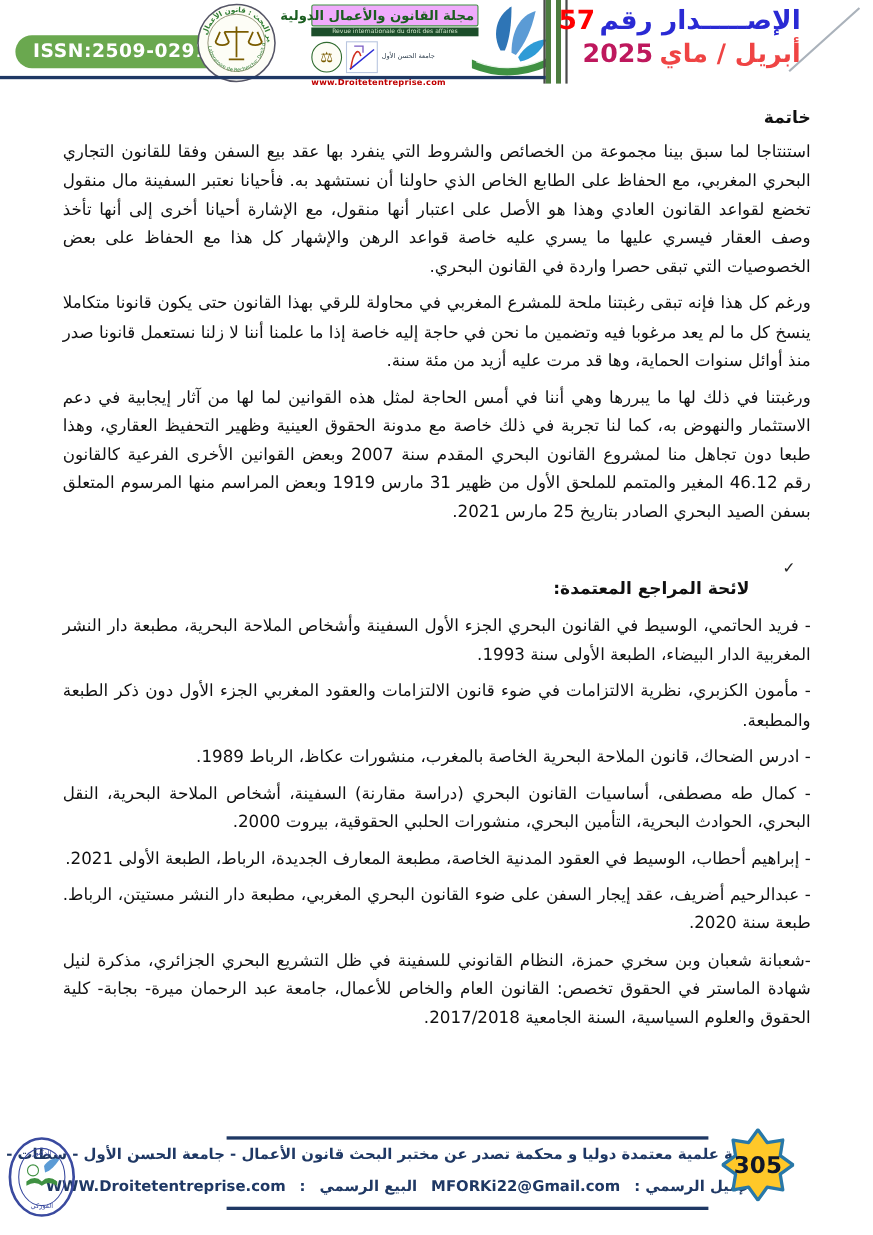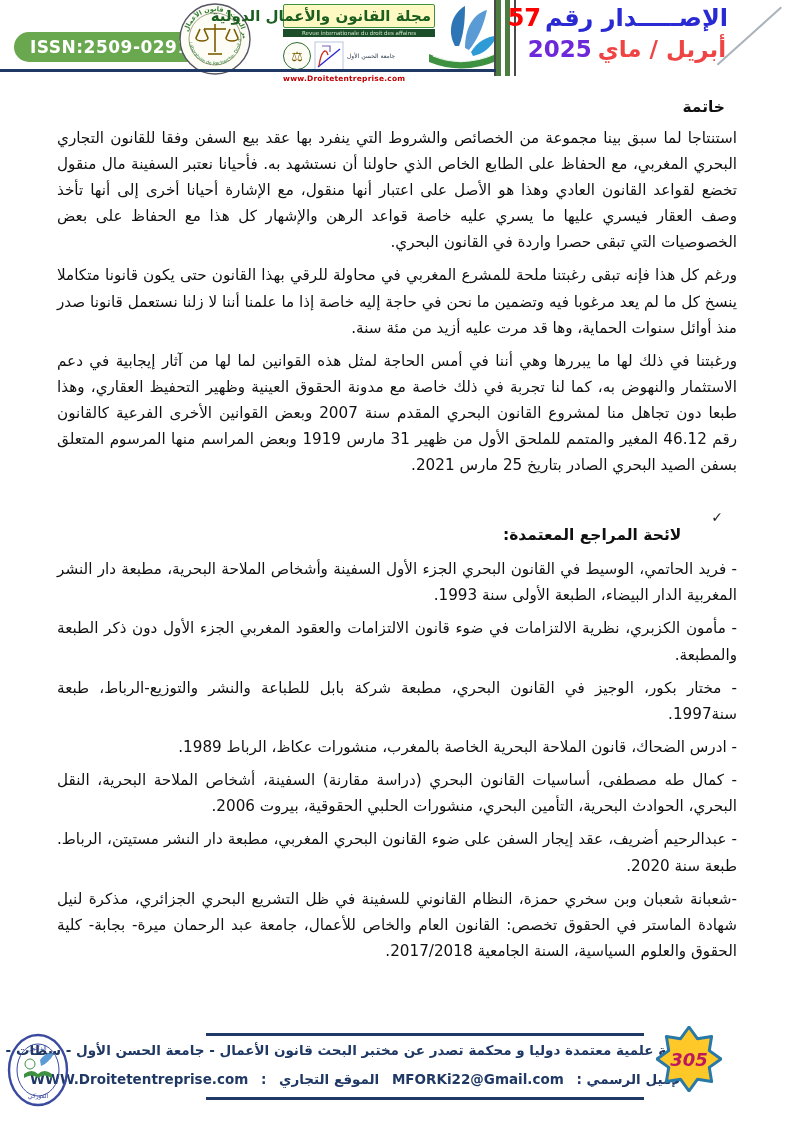--- a/index.html
+++ b/index.html
@@ -9,51 +9,51 @@
   }
   
   .issn-pill{
     position:absolute;left:14px;top:32px;background:#6aa84f;color:#fff;
     font-weight:bold;font-size:17px;padding:5px 16px;border-radius:18px;letter-spacing:.5px;
   }
   .header-rule{position:absolute;left:0;top:69px;width:496px;height:3px;background:#1f3864;}
   .lab-seal{position:absolute;left:178px;top:2px;}
   .journal-logo{position:absolute;left:283px;top:4px;width:152px;}
   .jl-title{
-    border:1.5px solid #3f9142;background:#fef9c3;color:#1b5e20;font-weight:bold;
-    font-size:15px;text-align:center;padding:2px 3px;border-radius:2px;direction:rtl;white-space:nowrap;
+    border:1.5px solid #3f9142;background:#f0abfc;color:#1b5e20;font-weight:bold;
+    font-size:12px;text-align:center;padding:2px 3px;border-radius:2px;direction:rtl;white-space:nowrap;
   }
   .jl-sub{background:#1c4e2a;color:#cfe3c8;font-size:5.5px;text-align:center;padding:1px 0;margin-top:1px;white-space:nowrap;overflow:hidden;}
   .jl-mid{display:flex;align-items:center;gap:3px;margin-top:2px;height:34px;}
   .mini-seal{width:26px;height:26px;border:1.2px solid #2f6b2f;border-radius:50%;
     display:flex;align-items:center;justify-content:center;font-size:13px;color:#7a5c00;background:#fdfdf5;}
   .jl-univ{font-size:6px;color:#30404f;direction:rtl;line-height:1.3;}
   .jl-url{color:#c00000;font-weight:bold;font-size:7.5px;margin-top:1px;letter-spacing:.2px;}
   .book-logo{position:absolute;left:425px;top:2px;}
   .double-bar{
     position:absolute;left:494px;top:0;height:76px;width:18px;
     border-left:2px solid #4a4a4a;border-right:2px solid #4a4a4a;
     background:linear-gradient(90deg,#4c7c3f 0 5px,#fff 5px 9px,#4c7c3f 9px 14px,#fff 14px);
   }
-  .issue-block{position:absolute;right:66px;top:4px;direction:rtl;text-align:center;}
+  .issue-block{position:absolute;right:66px;top:4px;direction:rtl;text-align:right;}
   .issue-line{font-size:24px;font-weight:bold;color:#2a2ad4;white-space:nowrap;}
   .issue-number{color:#ff0000;padding-right:4px;}
   .date-line{font-size:23px;font-weight:bold;margin-top:4px;padding-left:18px;white-space:nowrap;}
   .period{color:#ef4444;}
-  .year{color:#6d28d9;padding-right:6px;}
+  .year{color:#be185d;padding-right:6px;}
   .pen-line{
     position:absolute;right:12px;top:8px;width:2px;height:86px;background:#aab2bb;
     transform:rotate(48deg);transform-origin:top right;
   }
   
   .content{
     position:absolute;top:94px;right:57px;width:680px;direction:rtl;
     color:#101010;font-size:15.2px;line-height:1.72;text-align:justify;
   }
-  .content h2{font-size:15.5px;margin:0 12px 4px;font-weight:bold;}
+  .content h2{font-size:15.5px;margin:0 0 4px;font-weight:bold;}
   .content p{margin:0 0 7px;}
   .ref-heading-row{display:flex;align-items:center;margin:4px 14px 7px 0;gap:30px;}
   .check{font-size:14px;color:#222;}
   .ref-heading{font-weight:bold;font-size:15.5px;margin-top:37px;}
   .ref{margin:0 0 6px;}
   
   .f-rule{position:absolute;left:206px;width:438px;height:3px;background:#1f3864;}
   .f-rule-top{top:1033px;}
   .f-rule-bottom{top:1097px;}
   .f-line1{
@@ -62,21 +62,21 @@
   }
   .f-line2{
     position:absolute;left:110px;top:1071px;width:580px;text-align:center;direction:rtl;
     color:#1f3864;font-weight:bold;font-size:13.5px;white-space:nowrap;
   }
   .f-line2 .seg{padding:0 4px;}
   .ltr{direction:ltr;unicode-bidi:embed;}
   .page-badge{position:absolute;left:656px;top:1026px;width:66px;height:66px;}
   .page-badge .num{
     position:absolute;inset:0;display:flex;align-items:center;justify-content:center;
-    color:#be185d;font-weight:bold;font-size:18px;font-style:italic;
+    color:#0f172a;font-weight:bold;font-size:21px;
   }
   .stamp{position:absolute;left:6px;top:1032px;}
 </style>
 </head>
 <body>
 
 <div class="page">
 
   <div>
     <div class="issn-pill">ISSN:2509-0291</div>
@@ -144,34 +144,34 @@
     <p>ورغم كل هذا فإنه تبقى رغبتنا ملحة للمشرع المغربي في محاولة للرقي بهذا القانون حتى يكون قانونا متكاملا ينسخ كل ما لم يعد مرغوبا فيه وتضمين ما نحن في حاجة إليه خاصة إذا ما علمنا أننا لا زلنا نستعمل قانونا صدر منذ أوائل سنوات الحماية، وها قد مرت عليه أزيد من مئة سنة.</p>
     <p>ورغبتنا في ذلك لها ما يبررها وهي أننا في أمس الحاجة لمثل هذه القوانين لما لها من آثار إيجابية في دعم الاستثمار والنهوض به، كما لنا تجربة في ذلك خاصة مع مدونة الحقوق العينية وظهير التحفيظ العقاري، وهذا طبعا دون تجاهل منا لمشروع القانون البحري المقدم سنة 2007 وبعض القوانين الأخرى الفرعية كالقانون رقم 46.12 المغير والمتمم للملحق الأول من ظهير 31 مارس 1919 وبعض المراسم منها المرسوم المتعلق بسفن الصيد البحري الصادر بتاريخ 25 مارس 2021.</p>
 
     <div class="ref-heading-row">
       <span class="check">✓</span>
       <span class="ref-heading">لائحة المراجع المعتمدة:</span>
     </div>
 
     <p class="ref">- فريد الحاتمي، الوسيط في القانون البحري الجزء الأول السفينة وأشخاص الملاحة البحرية، مطبعة دار النشر المغربية الدار البيضاء، الطبعة الأولى سنة 1993.</p>
     <p class="ref">- مأمون الكزبري، نظرية الالتزامات في ضوء قانون الالتزامات والعقود المغربي الجزء الأول دون ذكر الطبعة والمطبعة.</p>
-    <p class="ref">- مختار بكور، الوجيز في القانون البحري، مطبعة شركة بابل للطباعة والنشر والتوزيع-الرباط، طبعة سنة1997.</p>
     <p class="ref">- ادرس الضحاك، قانون الملاحة البحرية الخاصة بالمغرب، منشورات عكاظ، الرباط 1989.</p>
-    <p class="ref">- كمال طه مصطفى، أساسيات القانون البحري (دراسة مقارنة) السفينة، أشخاص الملاحة البحرية، النقل البحري، الحوادث البحرية، التأمين البحري، منشورات الحلبي الحقوقية، بيروت 2006.</p>
+    <p class="ref">- كمال طه مصطفى، أساسيات القانون البحري (دراسة مقارنة) السفينة، أشخاص الملاحة البحرية، النقل البحري، الحوادث البحرية، التأمين البحري، منشورات الحلبي الحقوقية، بيروت 2000.</p>
+    <p class="ref">- إبراهيم أحطاب، الوسيط في العقود المدنية الخاصة، مطبعة المعارف الجديدة، الرباط، الطبعة الأولى 2021.</p>
     <p class="ref">- عبدالرحيم أضريف، عقد إيجار السفن على ضوء القانون البحري المغربي، مطبعة دار النشر مستيتن، الرباط. طبعة سنة 2020.</p>
     <p class="ref">-شعبانة شعبان وبن سخري حمزة، النظام القانوني للسفينة في ظل التشريع البحري الجزائري، مذكرة لنيل شهادة الماستر في الحقوق تخصص: القانون العام والخاص للأعمال، جامعة عبد الرحمان ميرة- بجابة- كلية الحقوق والعلوم السياسية، السنة الجامعية 2017/2018.</p>
   </main>
 
   <div>
     <div class="f-rule f-rule-top"></div>
     <div class="f-line1">مجلة علمية معتمدة  دوليا و محكمة تصدر عن مختبر البحث قانون الأعمال - جامعة الحسن الأول - سطات - المغرب</div>
     <div class="f-line2">
       <span class="seg">الإميل الرسمي :</span>
       <span class="seg ltr">MFORKi22@Gmail.com</span>
-      <span class="seg">الموقع التجاري</span>
+      <span class="seg">البيع الرسمي</span>
       <span class="seg">:</span>
       <span class="seg ltr">WWW.Droitetentreprise.com</span>
     </div>
     <div class="f-rule f-rule-bottom"></div>
 
     <div class="page-badge">
       <svg width="66" height="66" viewBox="0 0 66 66">
         <polygon points="65,33 53.3,41.4 55.6,55.6 41.4,53.3 33,65 24.6,53.3 10.4,55.6 12.7,41.4 1,33 12.7,24.6 10.4,10.4 24.6,12.7 33,1 41.4,12.7 55.6,10.4 53.3,24.6" fill="#ffc829" stroke="#2878a8" stroke-width="3" stroke-linejoin="round"></polygon>
       </svg>
       <span class="num">305</span>

